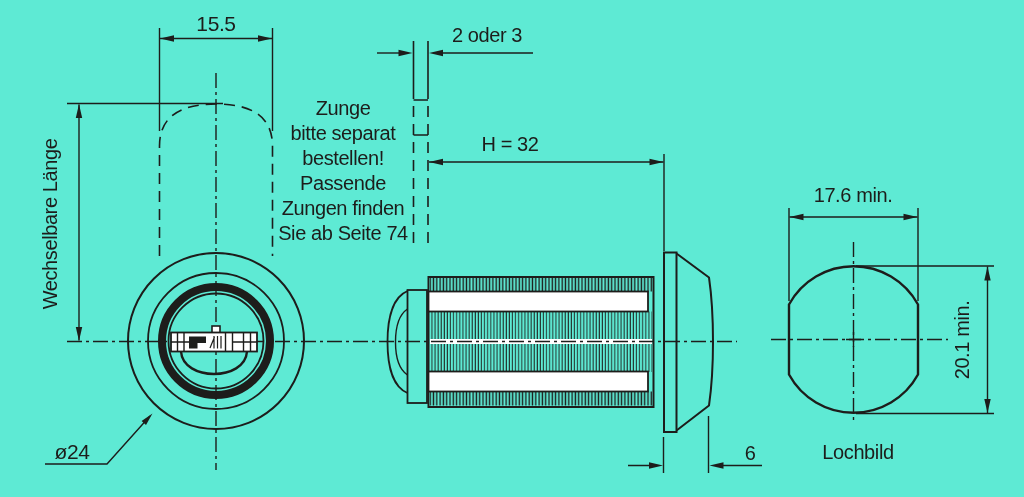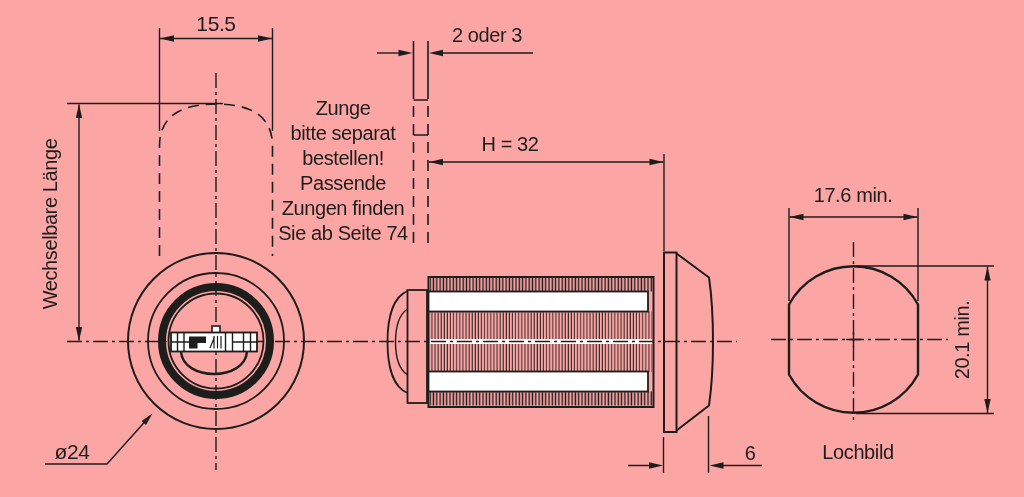--- a/index.html
+++ b/index.html
@@ -1,16 +1,16 @@
 <!DOCTYPE html>
 <html><head>
 <meta charset="utf-8">
 <style>
   html,body{margin:0;padding:0;background:#fff;}
-  .canvas{position:relative;width:1024px;height:497px;background:#fca5a5;overflow:hidden;}
+  .canvas{position:relative;width:1024px;height:497px;background:#5eead4;overflow:hidden;}
   svg{position:absolute;left:0;top:0;}
   .lbl{font-family:"Liberation Sans",sans-serif;fill:#1d1d1b;letter-spacing:-0.4px;}
   .s20{font-size:20px;}
   .s21{font-size:21px;}
   .ln{stroke:#1d1d1b;fill:none;}
   .w14{stroke-width:1.4;}
   .w16{stroke-width:1.6;}
   .w18{stroke-width:1.8;}
   .w20{stroke-width:2;}
   .w24{stroke-width:2.4;}

